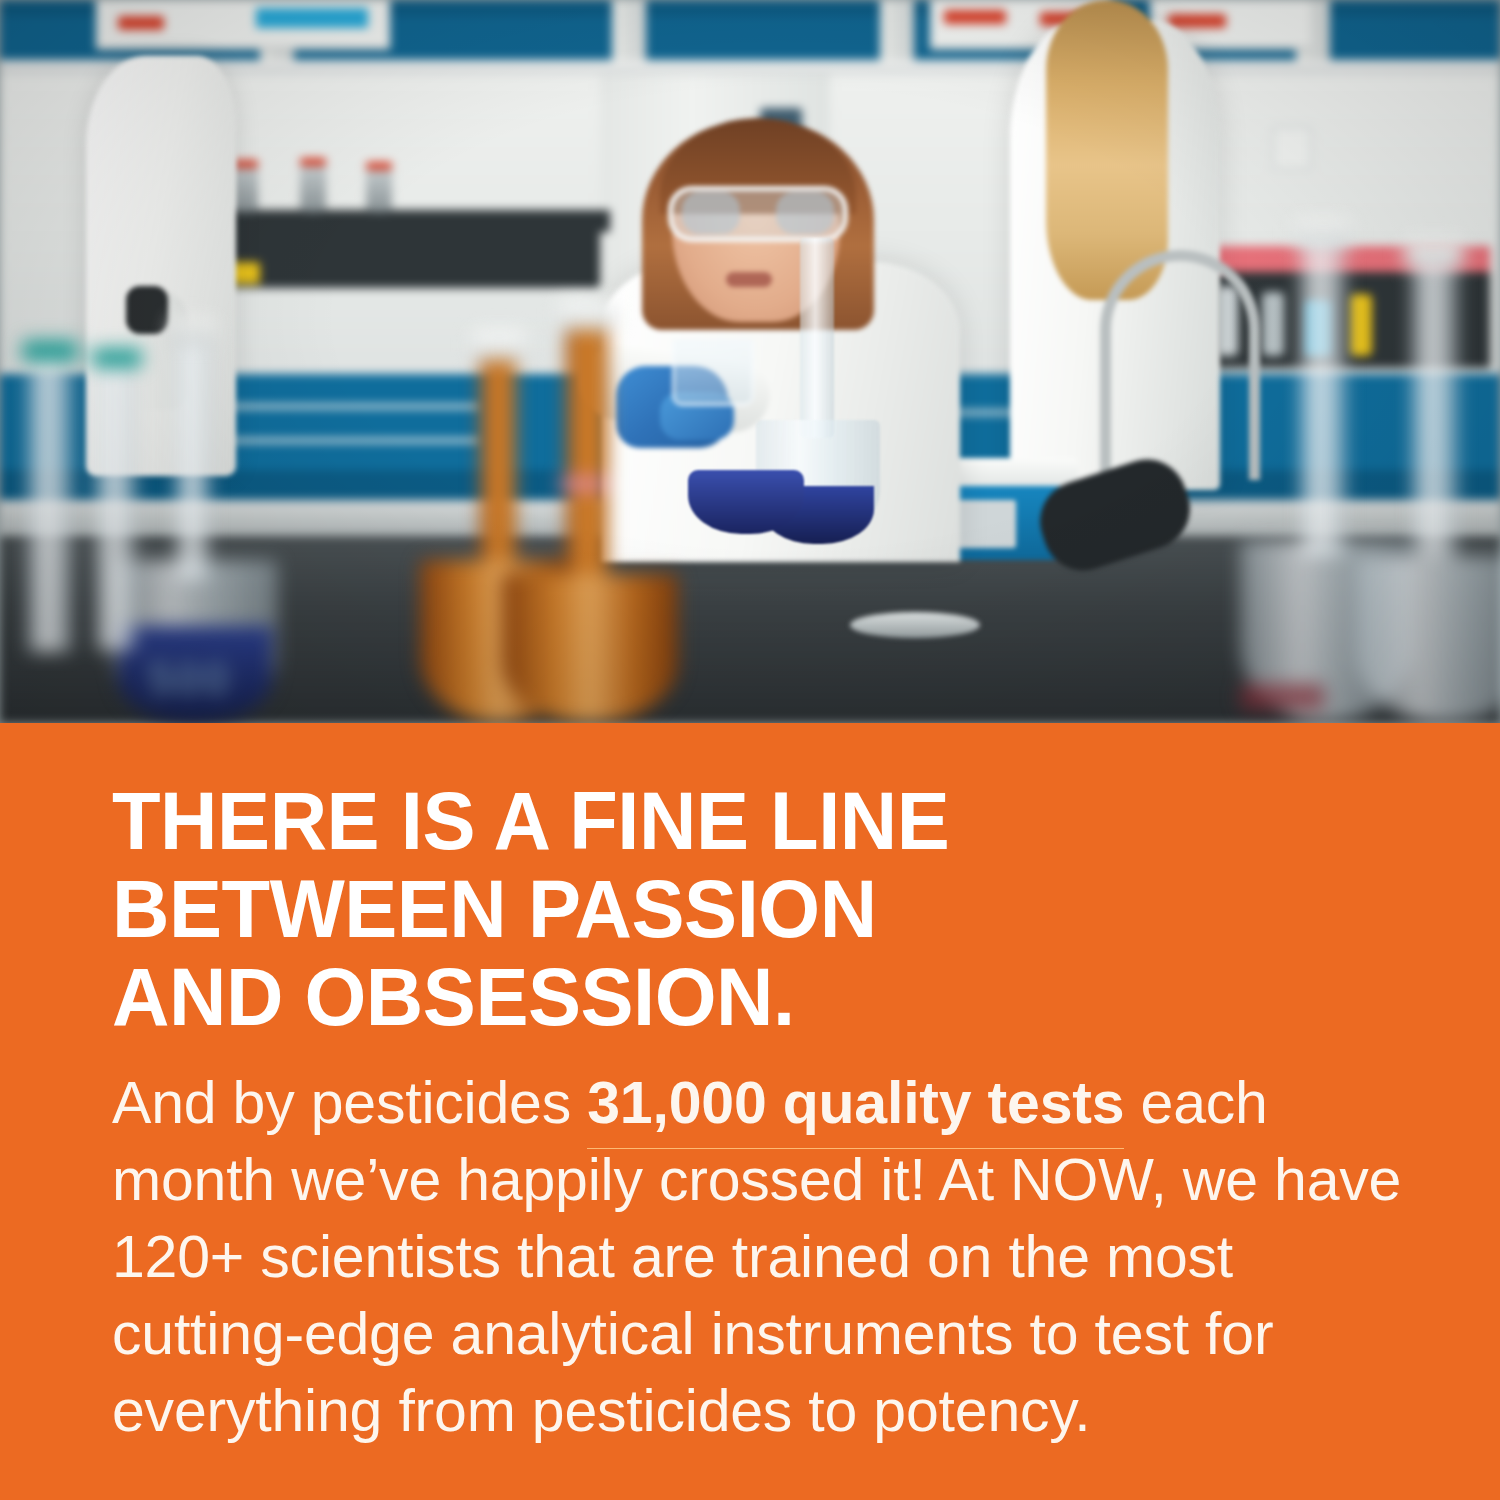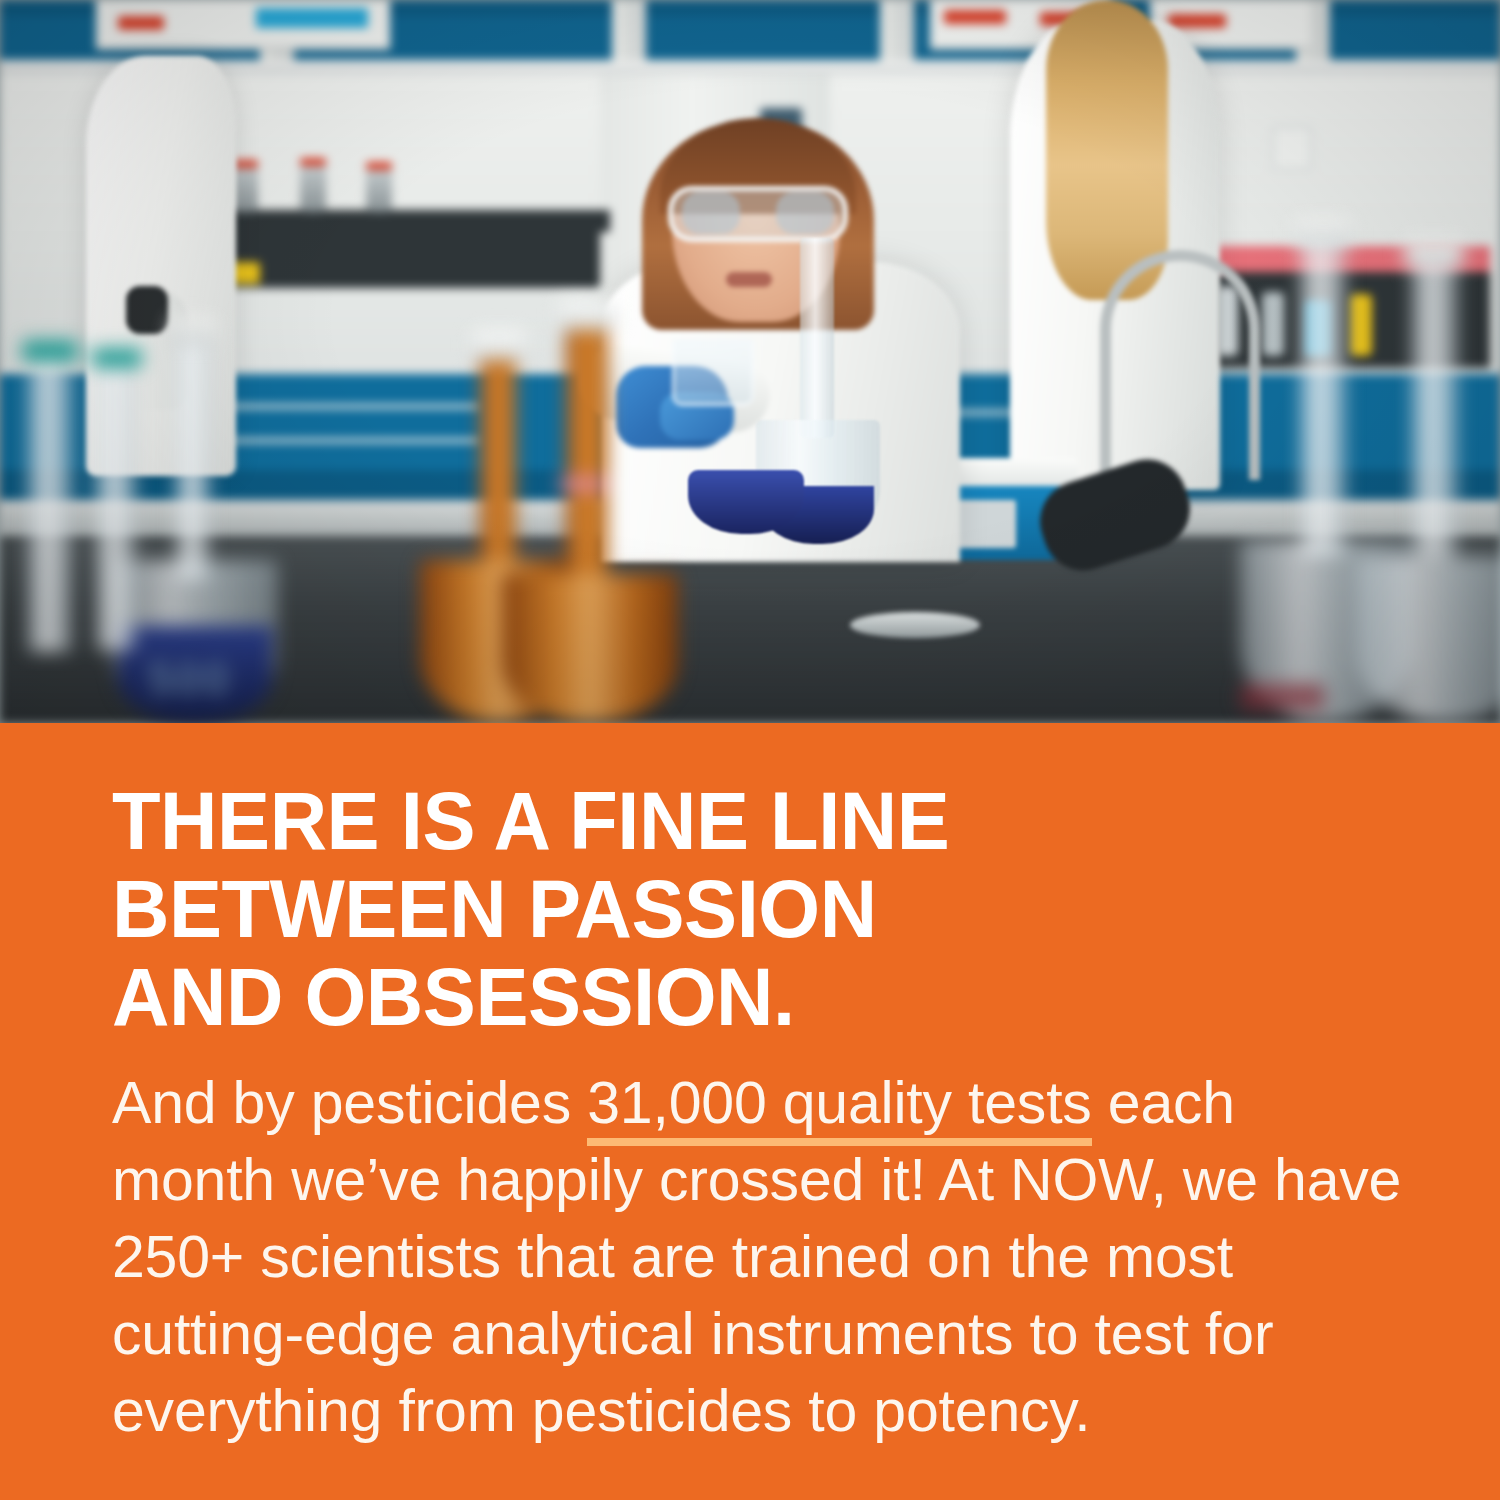--- a/index.html
+++ b/index.html
@@ -184,23 +184,23 @@
   .body {
     position:absolute; left:112px; top:342px; width:1290px;
     color:#FDF6EE;
     font-family:"Liberation Sans", sans-serif;
     font-weight:400;
     font-size:59px;
     line-height:77px;
     letter-spacing:-0.2px;
   }
   .body b {
-    font-weight:400;
-    border-bottom:8px solid #fdba74;
-    padding-bottom:2px;
+    font-weight:700;
+    border-bottom:1px solid #fdba74;
+    padding-bottom:12px;
   }
 </style>
 </head>
 <body>
 
 <div class="poster">
 
   <div class="photo">
 
     <div class="blurwrap bg-blur">
@@ -333,16 +333,16 @@
   </div>
 
   <div class="panel">
 
     <div class="headline">
       <span class="hl">THERE IS A FINE LINE</span>
       <span class="hl">BETWEEN PASSION</span>
       <span class="hl">AND OBSESSION.</span>
     </div>
 
-    <p class="body"><span>And by pesticides </span><b>31,000 quality tests</b><span> each month we’ve happily crossed it! At NOW, we have 250+ scientists that are trained on the most cutting-edge analytical instruments to test for everything from pesticides to potency.</span></p>
+    <p class="body"><span>And by pesticides </span><b>31,000 quality tests</b><span> each month we’ve happily crossed it! At NOW, we have 120+ scientists that are trained on the most cutting-edge analytical instruments to test for everything from pesticides to potency.</span></p>
 
   </div>
 </div>
 
 </body></html>

